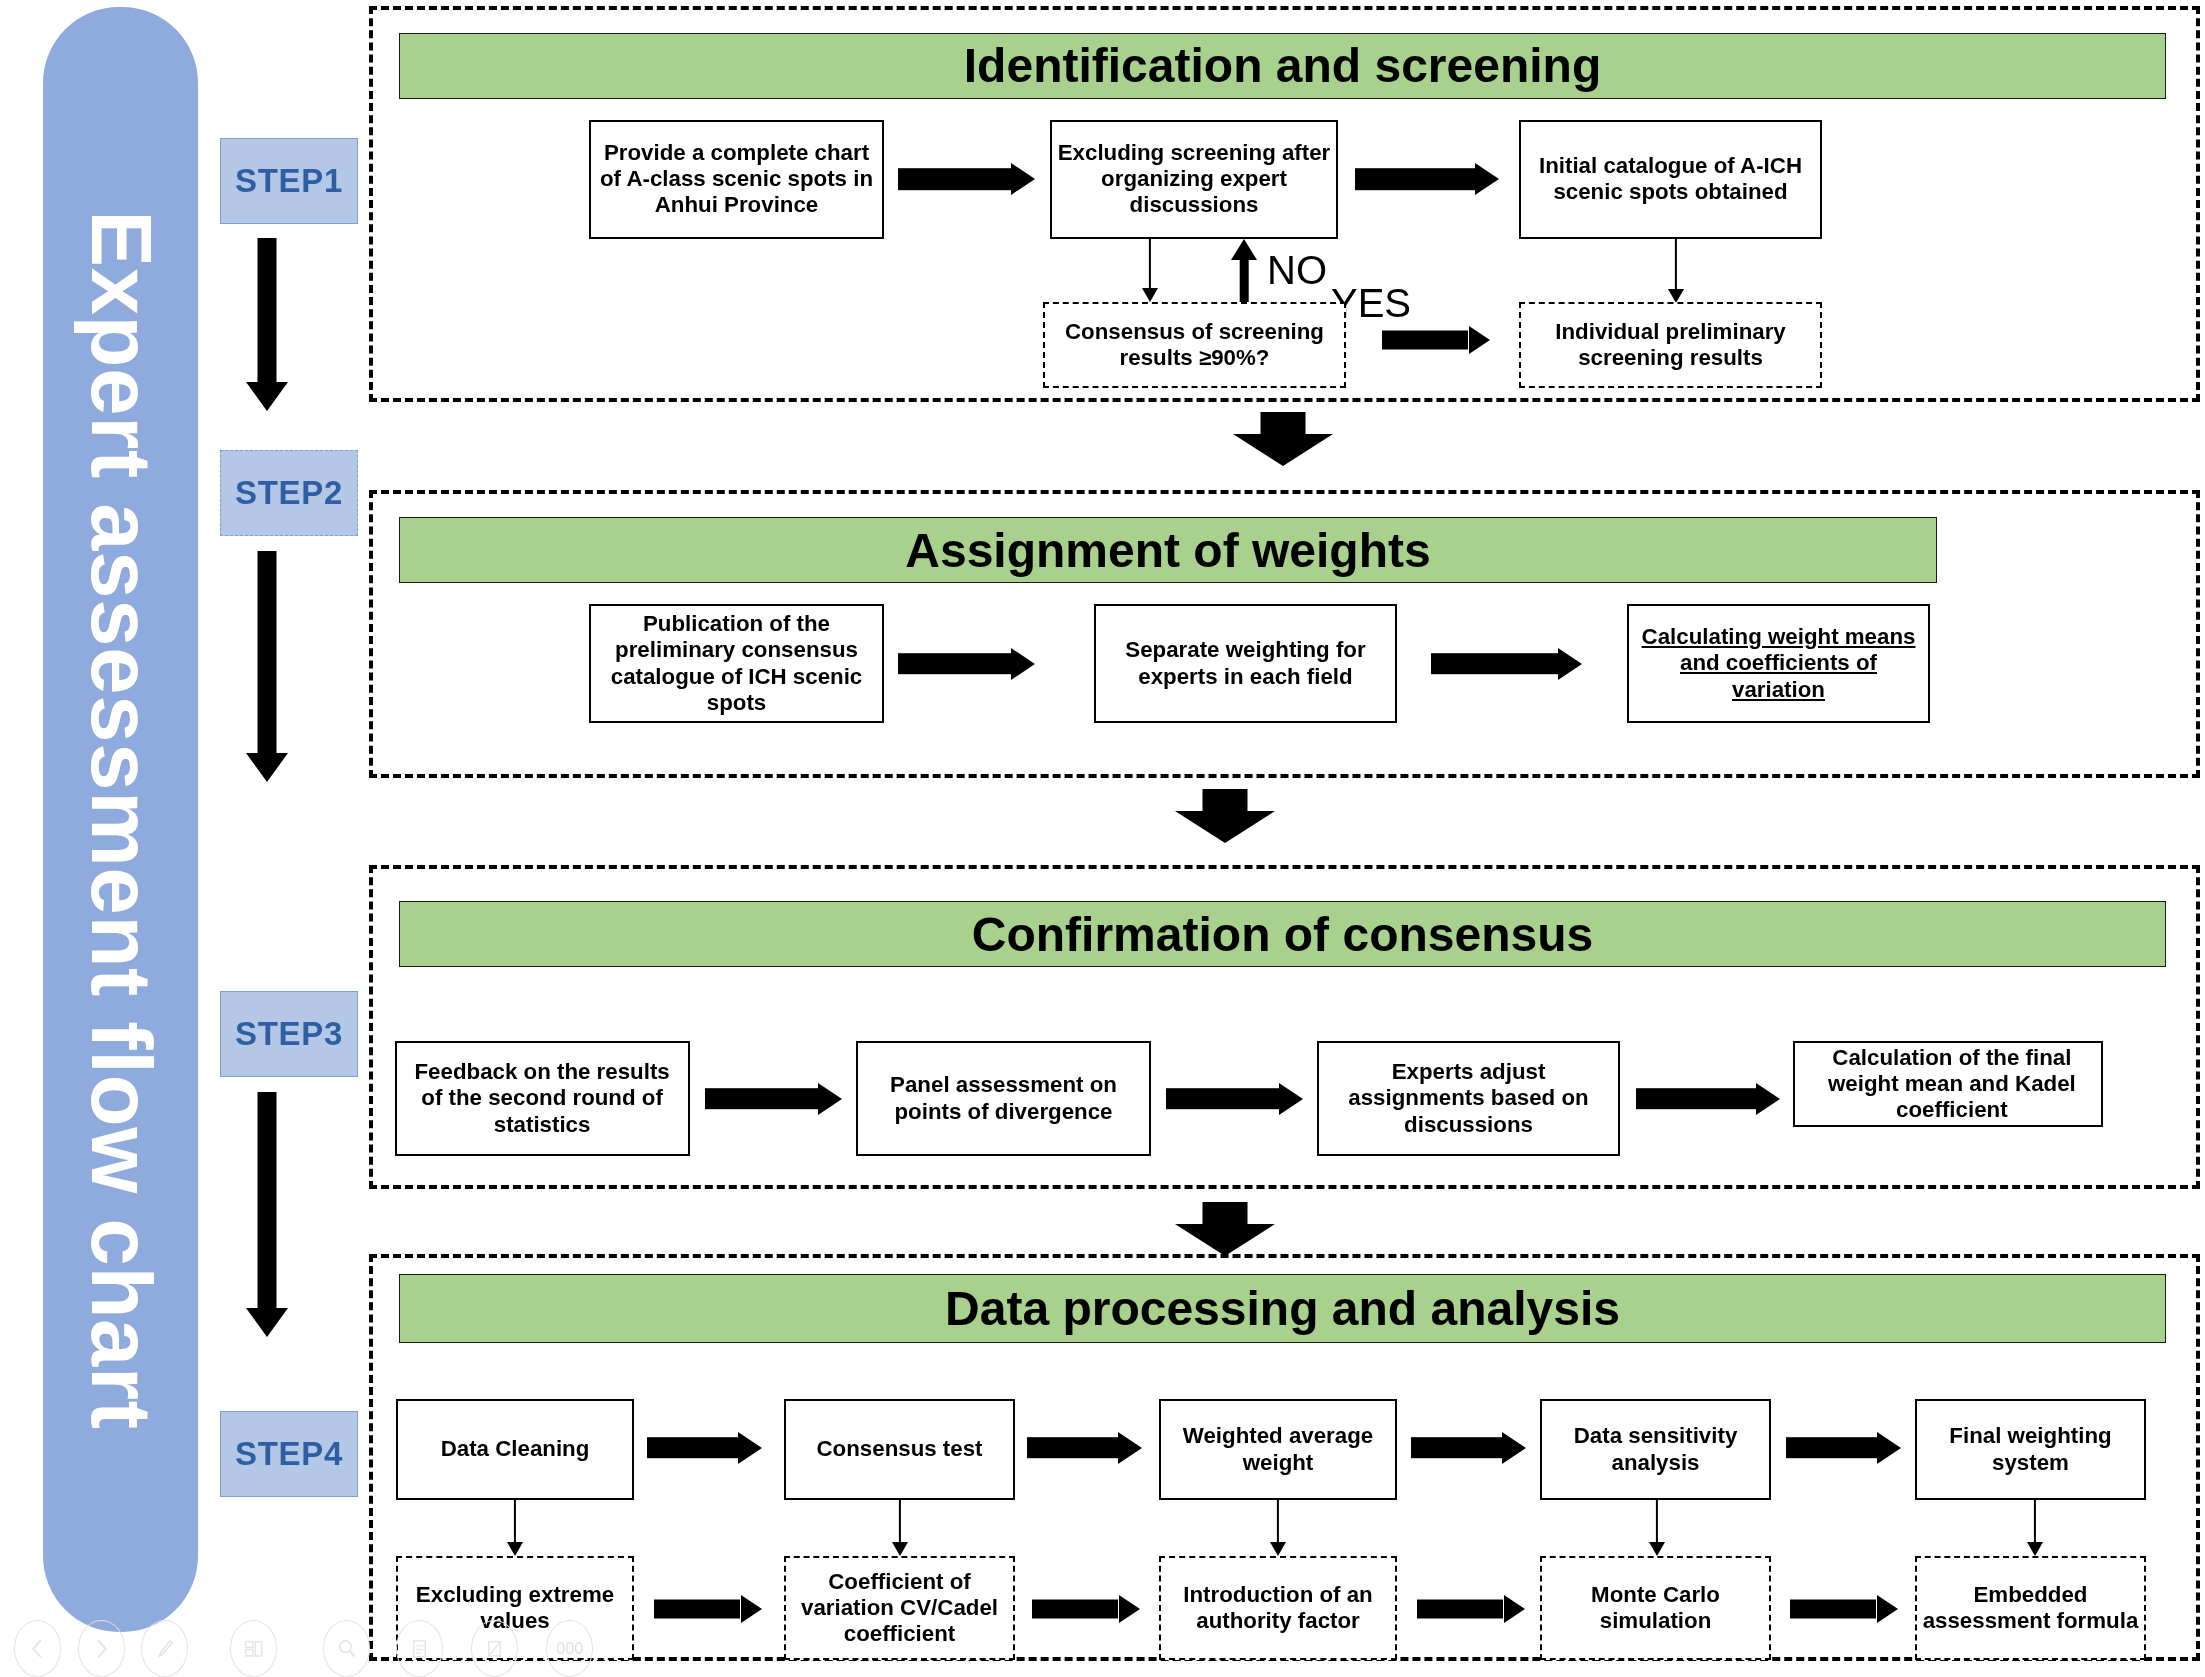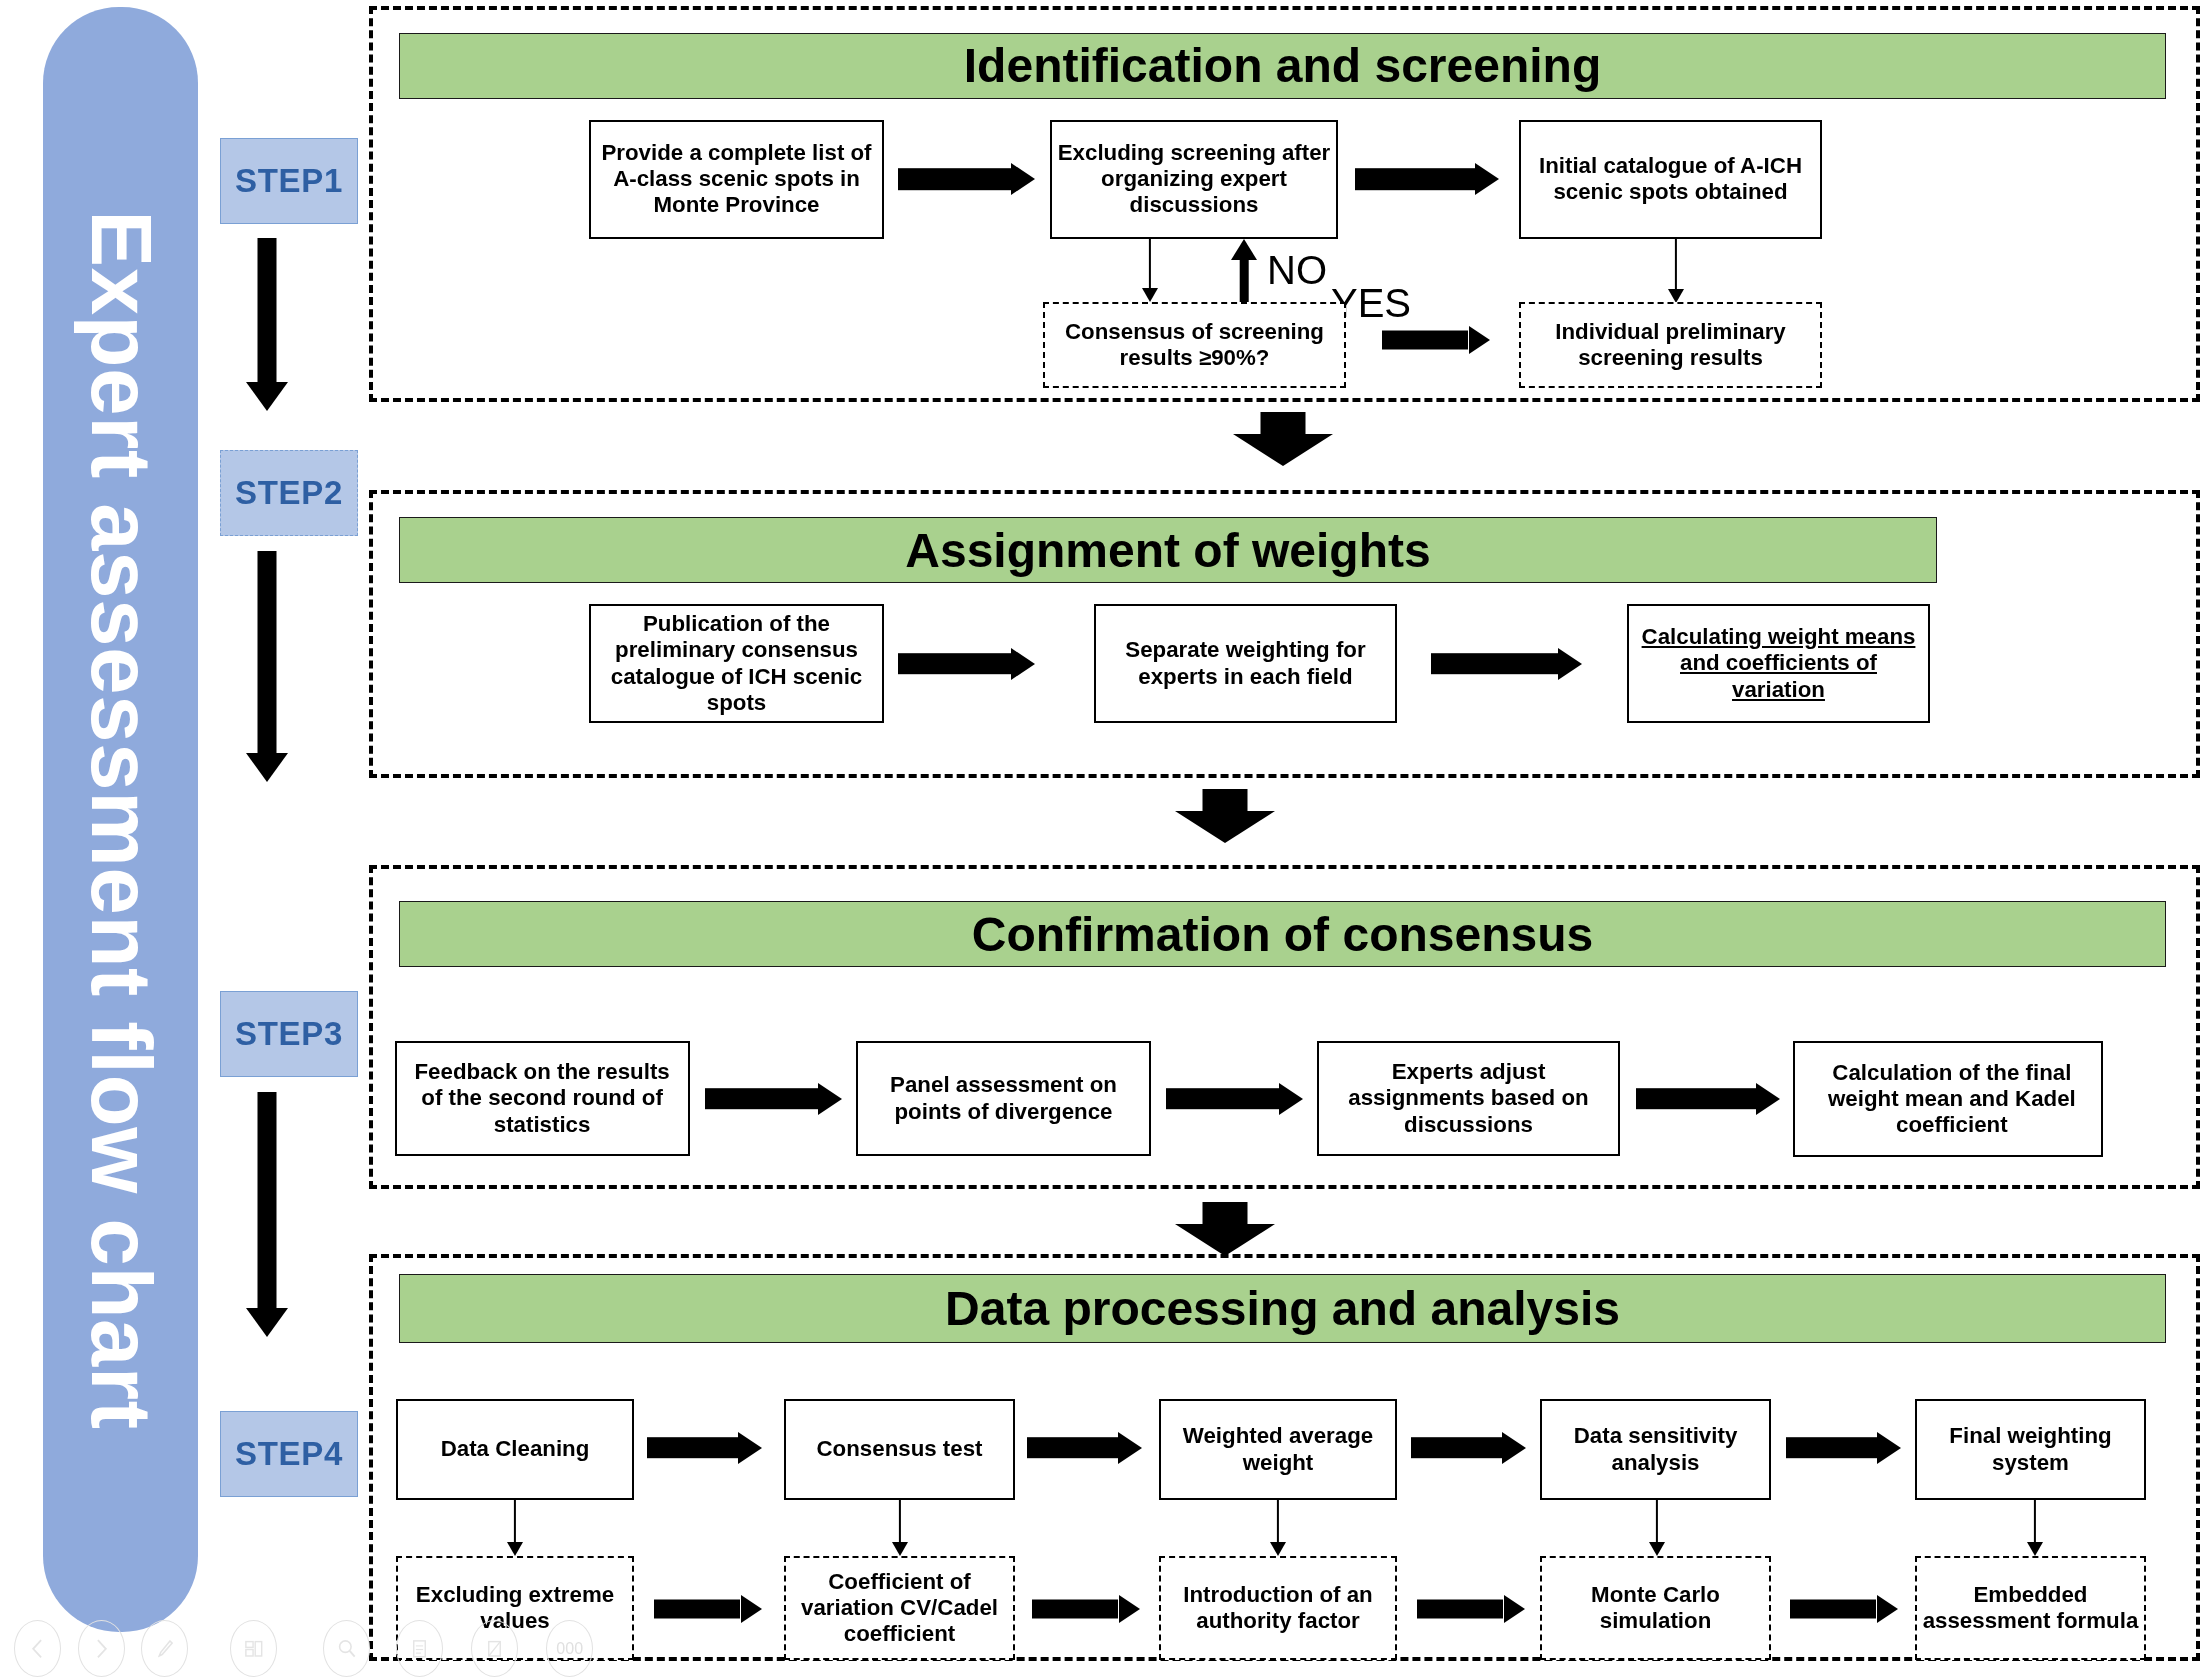--- a/index.html
+++ b/index.html
@@ -151,21 +151,21 @@
 <div class="abs step-chip" style="left:220px;top:1411px;">
   <span>STEP4</span>
 </div>
 
 <div class="abs panel" style="left:369px;top:5.8px;width:1831px;height:396px;">
   <div class="abs panel-title" style="left:26px;top:23px;width:1767px;height:66px;">
     <span>Identification and screening</span>
   </div>
 
   <div class="abs box" style="left:216px;top:110px;width:295px;height:119px;">
-    <span>Provide a complete list of A-class scenic spots in Monte Province</span>
+    <span>Provide a complete chart of A-class scenic spots in Anhui Province</span>
   </div>
   <div class="abs h-arrow" style="left:525px;top:153px;width:137px;">
     <div class="shaft" style="width:115px;"></div>
       <div class="head"></div>
   </div>
   <div class="abs box" style="left:677px;top:110px;width:288px;height:119px;">
     <span>Excluding screening after organizing expert discussions</span>
   </div>
   <div class="abs h-arrow" style="left:982px;top:153px;width:144px;">
     <div class="shaft" style="width:121px;"></div>
@@ -257,21 +257,21 @@
     <div class="shaft" style="width:114px;"></div>
       <div class="head"></div>
   </div>
   <div class="abs box" style="left:944px;top:172px;width:303px;height:115px;">
     <span>Experts adjust assignments based on discussions</span>
   </div>
   <div class="abs h-arrow" style="left:1263px;top:213px;width:144px;">
     <div class="shaft" style="width:121px;"></div>
       <div class="head"></div>
   </div>
-  <div class="abs box" style="left:1420px;top:172px;width:310px;height:116px;padding-left:12px;">
+  <div class="abs box" style="left:1420px;top:172px;width:310px;height:86px;padding-left:12px;">
     <span>Calculation of the final weight mean and Kadel coefficient</span>
   </div>
 </div>
 
 <div class="abs fat-down" style="left:1167px;top:1202px;width:115px;height:62px;">
   <div class="shaft"></div>
     <div class="head"></div>
 </div>
 
 <div class="abs panel" style="left:369px;top:1254px;width:1831px;height:407px;">

